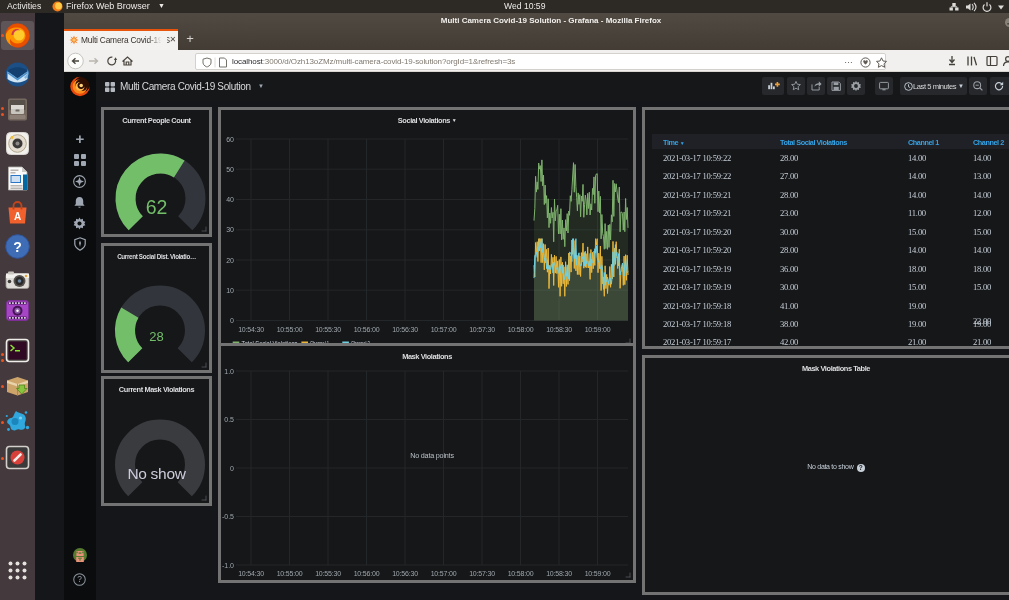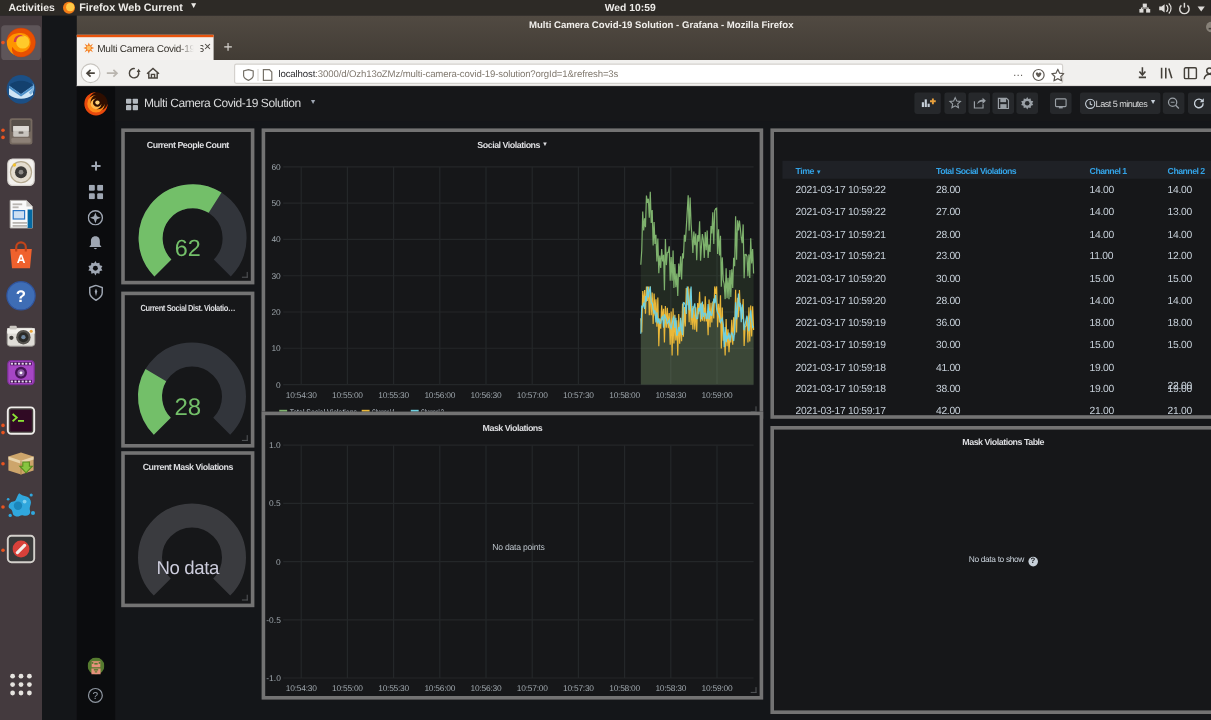--- a/index.html
+++ b/index.html
@@ -1,21 +1,21 @@
 <!DOCTYPE html>
 <html><head>
 <meta charset="utf-8">
 <style>
 * { margin:0; padding:0; box-sizing:border-box; }
 html,body { width:1009px; height:600px; overflow:hidden; background:#141619; font-family:"Liberation Sans", sans-serif; }
 .abs { position:absolute; }
 
 
 #topbar { position:absolute; left:0; top:0; width:1009px; height:13px; background:#2d2a26; color:#e8e6e3; font-size:9px; }
-#topbar .txt { position:absolute; top:1px; font-weight:bold; color:#eceae7; }
+#topbar .txt { position:absolute; top:1px; font-weight:normal; color:#eceae7; }
 
 
 #dock { position:absolute; left:0; top:13px; width:35px; height:587px; background:#443a3e; }
 .dicon { position:absolute; left:4px; width:27px; height:27px; }
 .ddot { position:absolute; left:1px; width:3px; height:3px; border-radius:50%; background:#e95420; }
 
 
 #win { position:absolute; left:35px; top:13px; width:974px; height:440px;margin-left:29px; }
 #header { position:absolute; left:0; top:0; width:974px; height:37px; background:linear-gradient(#514a42,#423c35); }
 #wtitle { position:absolute; left:0; top:3px; width:974px; text-align:center; font-size:8px; font-weight:bold; color:#f1efec; }
@@ -27,30 +27,30 @@
 
 #graf { position:absolute; left:0; top:59px; width:974px; height:528px; background:#141619; }
 #gside { position:absolute; left:0; top:0; width:32px; height:528px; background:#0b0c0e; }
 .gsicon { position:absolute; left:0; width:32px; text-align:center; color:#9fa7b3; }
 #gnav { position:absolute; left:32px; top:0; width:942px; height:29px; background:#161719; }
 .gbtn { position:absolute; top:5px; height:18px; background:#26282b; border-radius:2px; }
 .panel { position:absolute; background:#161719; border:3px solid #737373; }
 .ptitle { position:absolute; left:0; top:5.5px; width:100%; text-align:center; font-size:7.4px; font-weight:bold; color:#dcdde0; letter-spacing:-0.4px; }
 .panel:after { content:""; position:absolute; right:2px; bottom:2px; width:5px; height:5px; border-right:1.5px solid #8a8d91; border-bottom:1.5px solid #8a8d91; opacity:.55; transform:scale(.8); }
 .thead { color:#33a2e5; font-size:7.3px; font-weight:bold; position:absolute; letter-spacing:-0.45px; }
-.trow { position:absolute; font-size:8.6px; color:#c7d0d9; letter-spacing:-0.25px; }
+.trow { position:absolute; font-size:8.6px; color:#c7d0d9; letter-spacing:-0.25px;font-family:Liberation Serif, serif; }
 .gval { position:absolute; width:100%; text-align:center; color:#73bf69; font-weight:500; }
 .bicon { transform:scale(0.8); }
 </style>
 </head>
 <body>
 
 <div id="topbar">
   <span class="txt" style="left:7px; font-size:8.7px;">Activities</span>
-  <span class="txt" style="left:66px;">Firefox Web Current</span>
+  <span class="txt" style="left:66px;">Firefox Web Browser</span>
   <span class="txt" style="left:158px; font-size:7px; top:2px;">▼</span>
   <span class="txt" style="left:504px; font-size:8.6px;">Wed 10:59</span>
   <svg class="abs" style="left:52px; top:1px;" width="11" height="11" viewBox="0 0 11 11">
       <circle cx="5.5" cy="5.5" r="5" fill="#f57c16"></circle>
       <circle cx="6.5" cy="5" r="3.4" fill="#ffca47"></circle>
     </svg>
   <svg class="abs" style="left:948px; top:2px;" width="58" height="10" viewBox="0 0 58 10" fill="#dddbd8">
     <rect x="1.5" y="5.5" width="3.4" height="3" fill="#dddbd8"></rect>
       <rect x="7.1" y="5.5" width="3.4" height="3" fill="#dddbd8"></rect>
       <rect x="4.3" y="1" width="3.4" height="3" fill="#dddbd8"></rect>
@@ -388,29 +388,29 @@
 </svg>
 <div class="gval" style="top:85.5px; font-size:19.5px;">62</div>
       </div>
 
       <div class="panel" style="left:37px; top:171px; width:111px; height:130px;">
         <div class="ptitle" style="transform:scaleX(0.85);">Current Social Dist. Violatio…</div>
         <svg class="abs" style="left:0;top:0;" width="111" height="130" viewBox="0 0 111 130">
 <path d="M 31.25 109.25 A 35 35 0 1 1 80.75 109.25" stroke="#32353b" stroke-width="20" fill="none"></path>
 <path d="M 31.25 109.25 A 35 35 0 0 1 25.87 66.68" stroke="#73bf69" stroke-width="20" fill="none"></path>
 </svg>
-<div class="gval" style="top:83px; font-size:20px;">28</div>
+<div class="gval" style="top:83px; font-size:13px;">28</div>
       </div>
 
       <div class="panel" style="left:37px; top:304px; width:111px; height:130px;">
         <div class="ptitle">Current Mask Violations</div>
         <svg class="abs" style="left:0;top:0;" width="111" height="130" viewBox="0 0 111 130">
 <path d="M 31.25 110.25 A 35 35 0 1 1 80.75 110.25" stroke="#3a3b3f" stroke-width="20" fill="none"></path>
 </svg>
-<div class="gval" style="top:86px; font-size:15.5px; color:#ccccdc; font-weight:400; letter-spacing:-0.3px;">No data</div>
+<div class="gval" style="top:86px; font-size:15.5px; color:#ccccdc; font-weight:400; letter-spacing:-0.3px;">No show</div>
       </div>
 
       <div class="panel" style="left:154px; top:35px; width:418px; height:242px;">
         <div class="ptitle">Social Violations <span style="font-size:5px; vertical-align:1px;">▼</span></div>
         <svg class="abs" style="left:0;top:0;" width="418" height="242" viewBox="0 0 418 242">
 <line x1="15" y1="29" x2="407" y2="29" stroke="#242729" stroke-width="1"></line>
 <text x="13" y="31.5" font-size="7" fill="#9fa7ad" text-anchor="end">60</text>
 <line x1="15" y1="59.2" x2="407" y2="59.2" stroke="#242729" stroke-width="1"></line>
 <text x="13" y="61.7" font-size="7" fill="#9fa7ad" text-anchor="end">50</text>
 <line x1="15" y1="89.5" x2="407" y2="89.5" stroke="#242729" stroke-width="1"></line>

